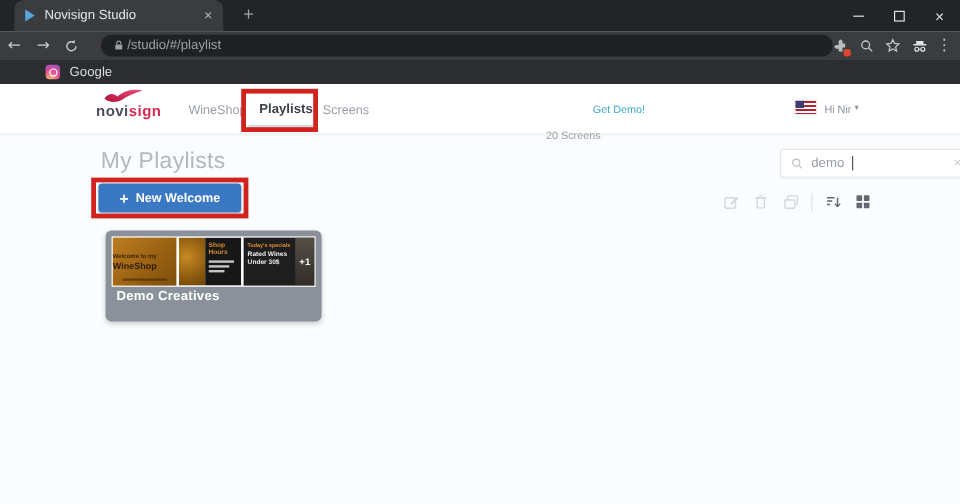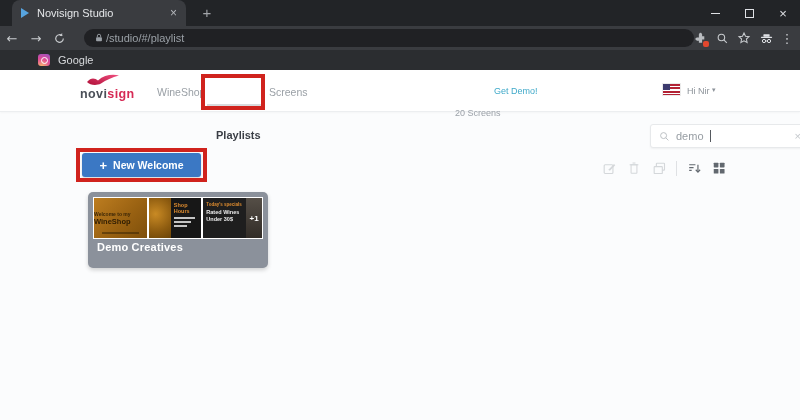--- a/index.html
+++ b/index.html
@@ -44,21 +44,21 @@
 
   
   .page { position:absolute; top:70px; left:0; right:0; bottom:0; background:#fbfcfd; }
   .app-header { position:absolute; top:0; left:0; right:0; height:42px; background:#fff;
                 border-bottom:1px solid #eceef0; box-shadow:0 1px 2px rgba(0,0,0,.03); }
   .logo { position:absolute; left:80px; top:4px; width:46px; text-align:center; }
   .logo svg { display:block; margin:0 auto -1px auto; }
   .logo-text { font-size:12.5px; font-weight:bold; letter-spacing:.4px;text-align:right; }
   .logo-novi { color:#4a4f58; } .logo-sign { color:#d62a55; }
   .nav-item { position:absolute; top:16px; font-size:10.5px; color:#9aa0a6; }
-  .nav-item.active { font-weight:bold; color:#3a3e45; font-size:11px; top:15px;margin-top:44px; }
+  .nav-item.active { font-weight:bold; color:#3a3e45; font-size:11px; top:15px; }
   .nav-underline { position:absolute; left:207px; top:34px; width:54px; height:3px; background:#d8dadd; }
   .screens-count { position:absolute; left:455px; top:16px; font-size:9px; color:#9ba1a8;margin-top:22px; }
   .get-more { position:absolute; left:494px; top:16px; font-size:9px; color:#3fa9c9; }
   .flag { position:absolute; left:663px; top:14px; width:17px; height:11px;
           background:repeating-linear-gradient(180deg,#b22234 0 1.7px,#ffffff 1.7px 3.4px);
           box-shadow:0 0 0 1px rgba(0,0,0,.08); }
   .flag:after { content:""; position:absolute; left:0; top:0; width:7px; height:5.5px; background:#3c3b6e; }
   .greeting { position:absolute; left:687px; top:16px; font-size:9px; color:#8d939a; }
   .caret { position:absolute; left:712px; top:16px; font-size:7px; color:#8d939a; font-family:"DejaVu Sans",sans-serif; }
 
@@ -216,20 +216,21 @@
     <span class="nav-underline"></span>
 
     <span class="screens-count">20 Screens</span>
     <span class="get-more">Get Demo!</span>
 
     <span class="flag"></span>
     <span class="greeting">Hi Nir</span>
     <span class="caret">▾</span>
   </div>
 
+  <div class="page-title">My Playlists</div>
 
   <button class="new-btn">
     <span class="plus">+</span>
     <span class="lbl">New Welcome</span>
   </button>
 
   <div class="search-box">
     <span class="icon" style="color:#b6babe">
       <svg width="11" height="11" viewBox="0 0 24 24">
           <circle cx="10" cy="10" r="6.5" fill="none" stroke="currentColor" stroke-width="2"></circle>

